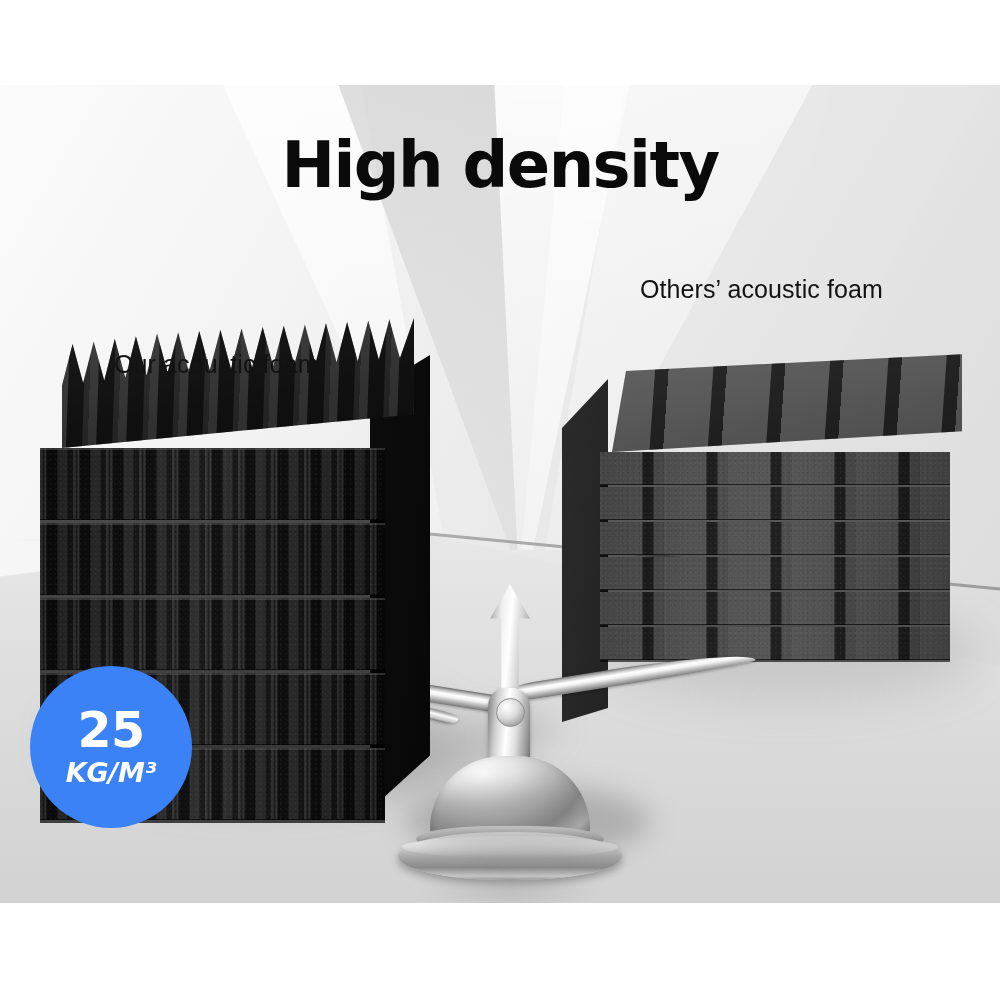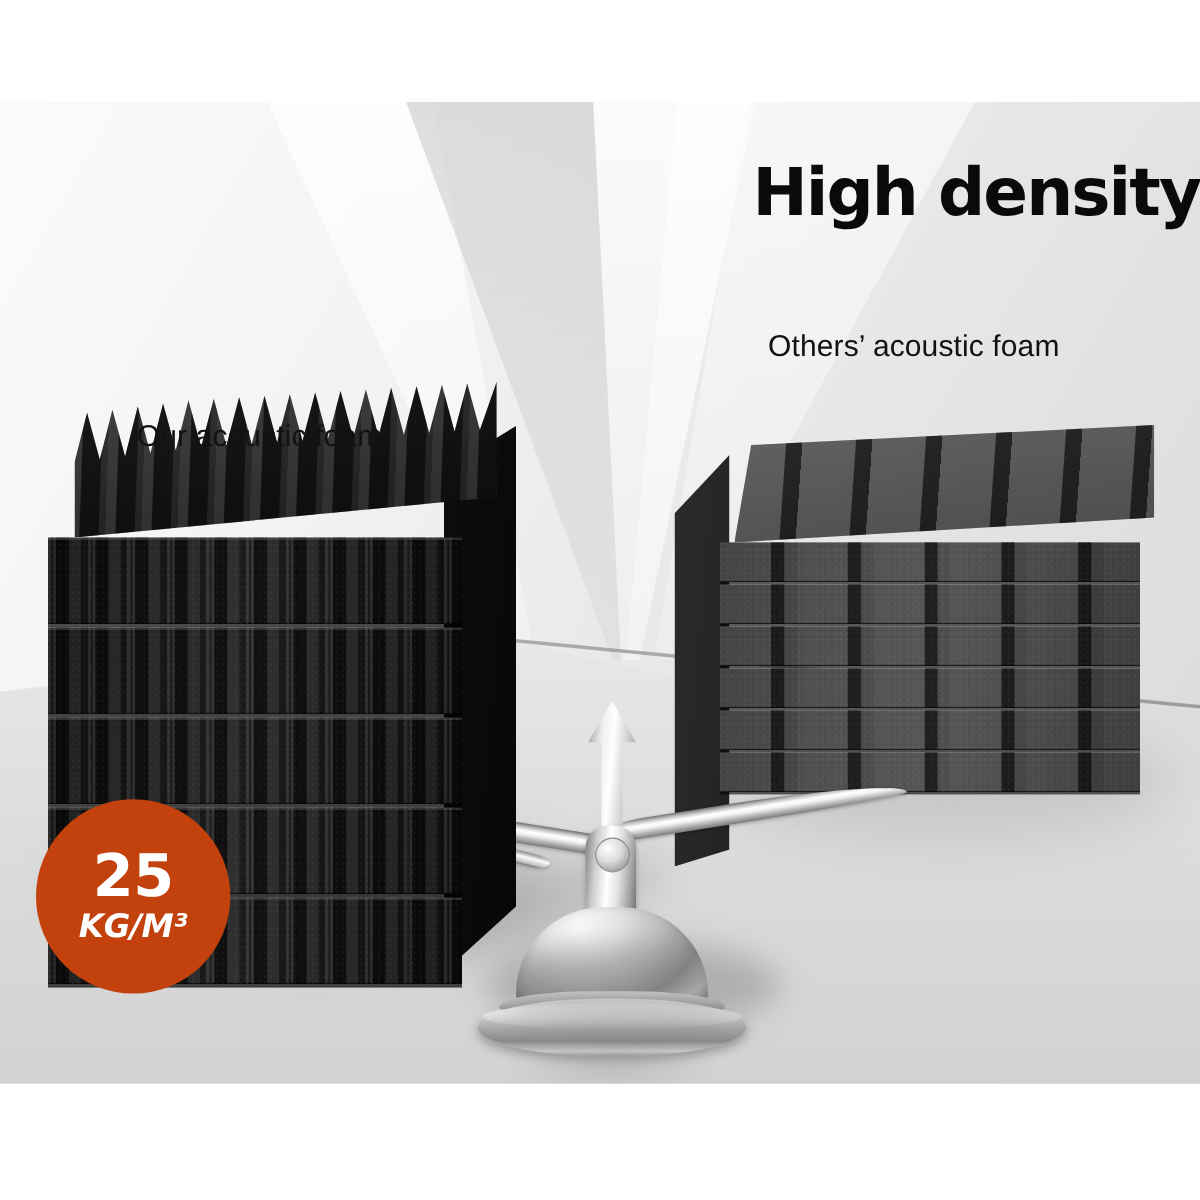--- a/index.html
+++ b/index.html
@@ -159,22 +159,22 @@
             background:linear-gradient(180deg,#f4f4f4,#c2c2c2 38%,#8e8e8e 72%,#b4b4b4);}
   #base{position:absolute;left:118px;top:252px;width:224px;height:48px;border-radius:50%/52%;
             background:linear-gradient(180deg,#fbfbfb 0%,#d8d8d8 26%,#a3a3a3 56%,#8b8b8b 74%,#c9c9c9 92%,#9c9c9c 100%);
             box-shadow:0 4px 9px rgba(0,0,0,.30);}
   #base-rim{position:absolute;left:122px;top:256px;width:216px;height:22px;border-radius:50%;
             background:linear-gradient(180deg,rgba(255,255,255,.8),rgba(255,255,255,0));}
   #base-reflect{position:absolute;left:140px;top:292px;width:180px;height:40px;border-radius:50%;
             background:radial-gradient(ellipse,rgba(150,150,150,.35),rgba(150,150,150,0) 70%);filter:blur(5px);}
 
   
-  #page-title{position:absolute;left:0;top:128px;width:1000px;text-align:right;
-      font-size:55px;font-weight:bold;color:#0a0a0a;letter-spacing:-1.6px;
+  #page-title{position:absolute;left:0;top:128px;width:1000px;text-align:center;
+      font-size:64px;font-weight:bold;color:#0a0a0a;letter-spacing:-1.6px;
       font-family:"DejaVu Sans","Liberation Sans",sans-serif;}
   .caption{position:absolute;font-size:25px;color:#121212;letter-spacing:.1px;
       font-family:"Liberation Sans","DejaVu Sans",sans-serif;white-space:nowrap;}
   #label-ours{left:114px;top:350px;}
   #label-others{left:640px;top:275px;}
 
   #density-badge{position:absolute;left:30px;top:666px;width:162px;height:162px;border-radius:50%;
       display:flex;flex-direction:column;align-items:center;justify-content:center;}
   #badge-value{font-size:49px;font-weight:bold;color:#ffffff;line-height:.92;letter-spacing:-.5px;
       font-family:"DejaVu Sans","Liberation Sans",sans-serif;}
@@ -310,18 +310,18 @@
     </div>
 
   </div>
 
   <div id="page-title">High density</div>
 
   <div class="caption" id="label-ours">Our acoustic foam</div>
 
   <div class="caption" id="label-others">Others’ acoustic foam</div>
 
-  <div id="density-badge" style="background: #c2410c;">
+  <div id="density-badge" style="background: #3b82f6;">
     <div id="badge-value" style="color: rgb(255, 255, 255);">25</div>
     <div id="badge-unit" style="color: rgb(255, 255, 255); font-style: italic;">KG/M³</div>
   </div>
 
 </div>
 
 </body></html>

